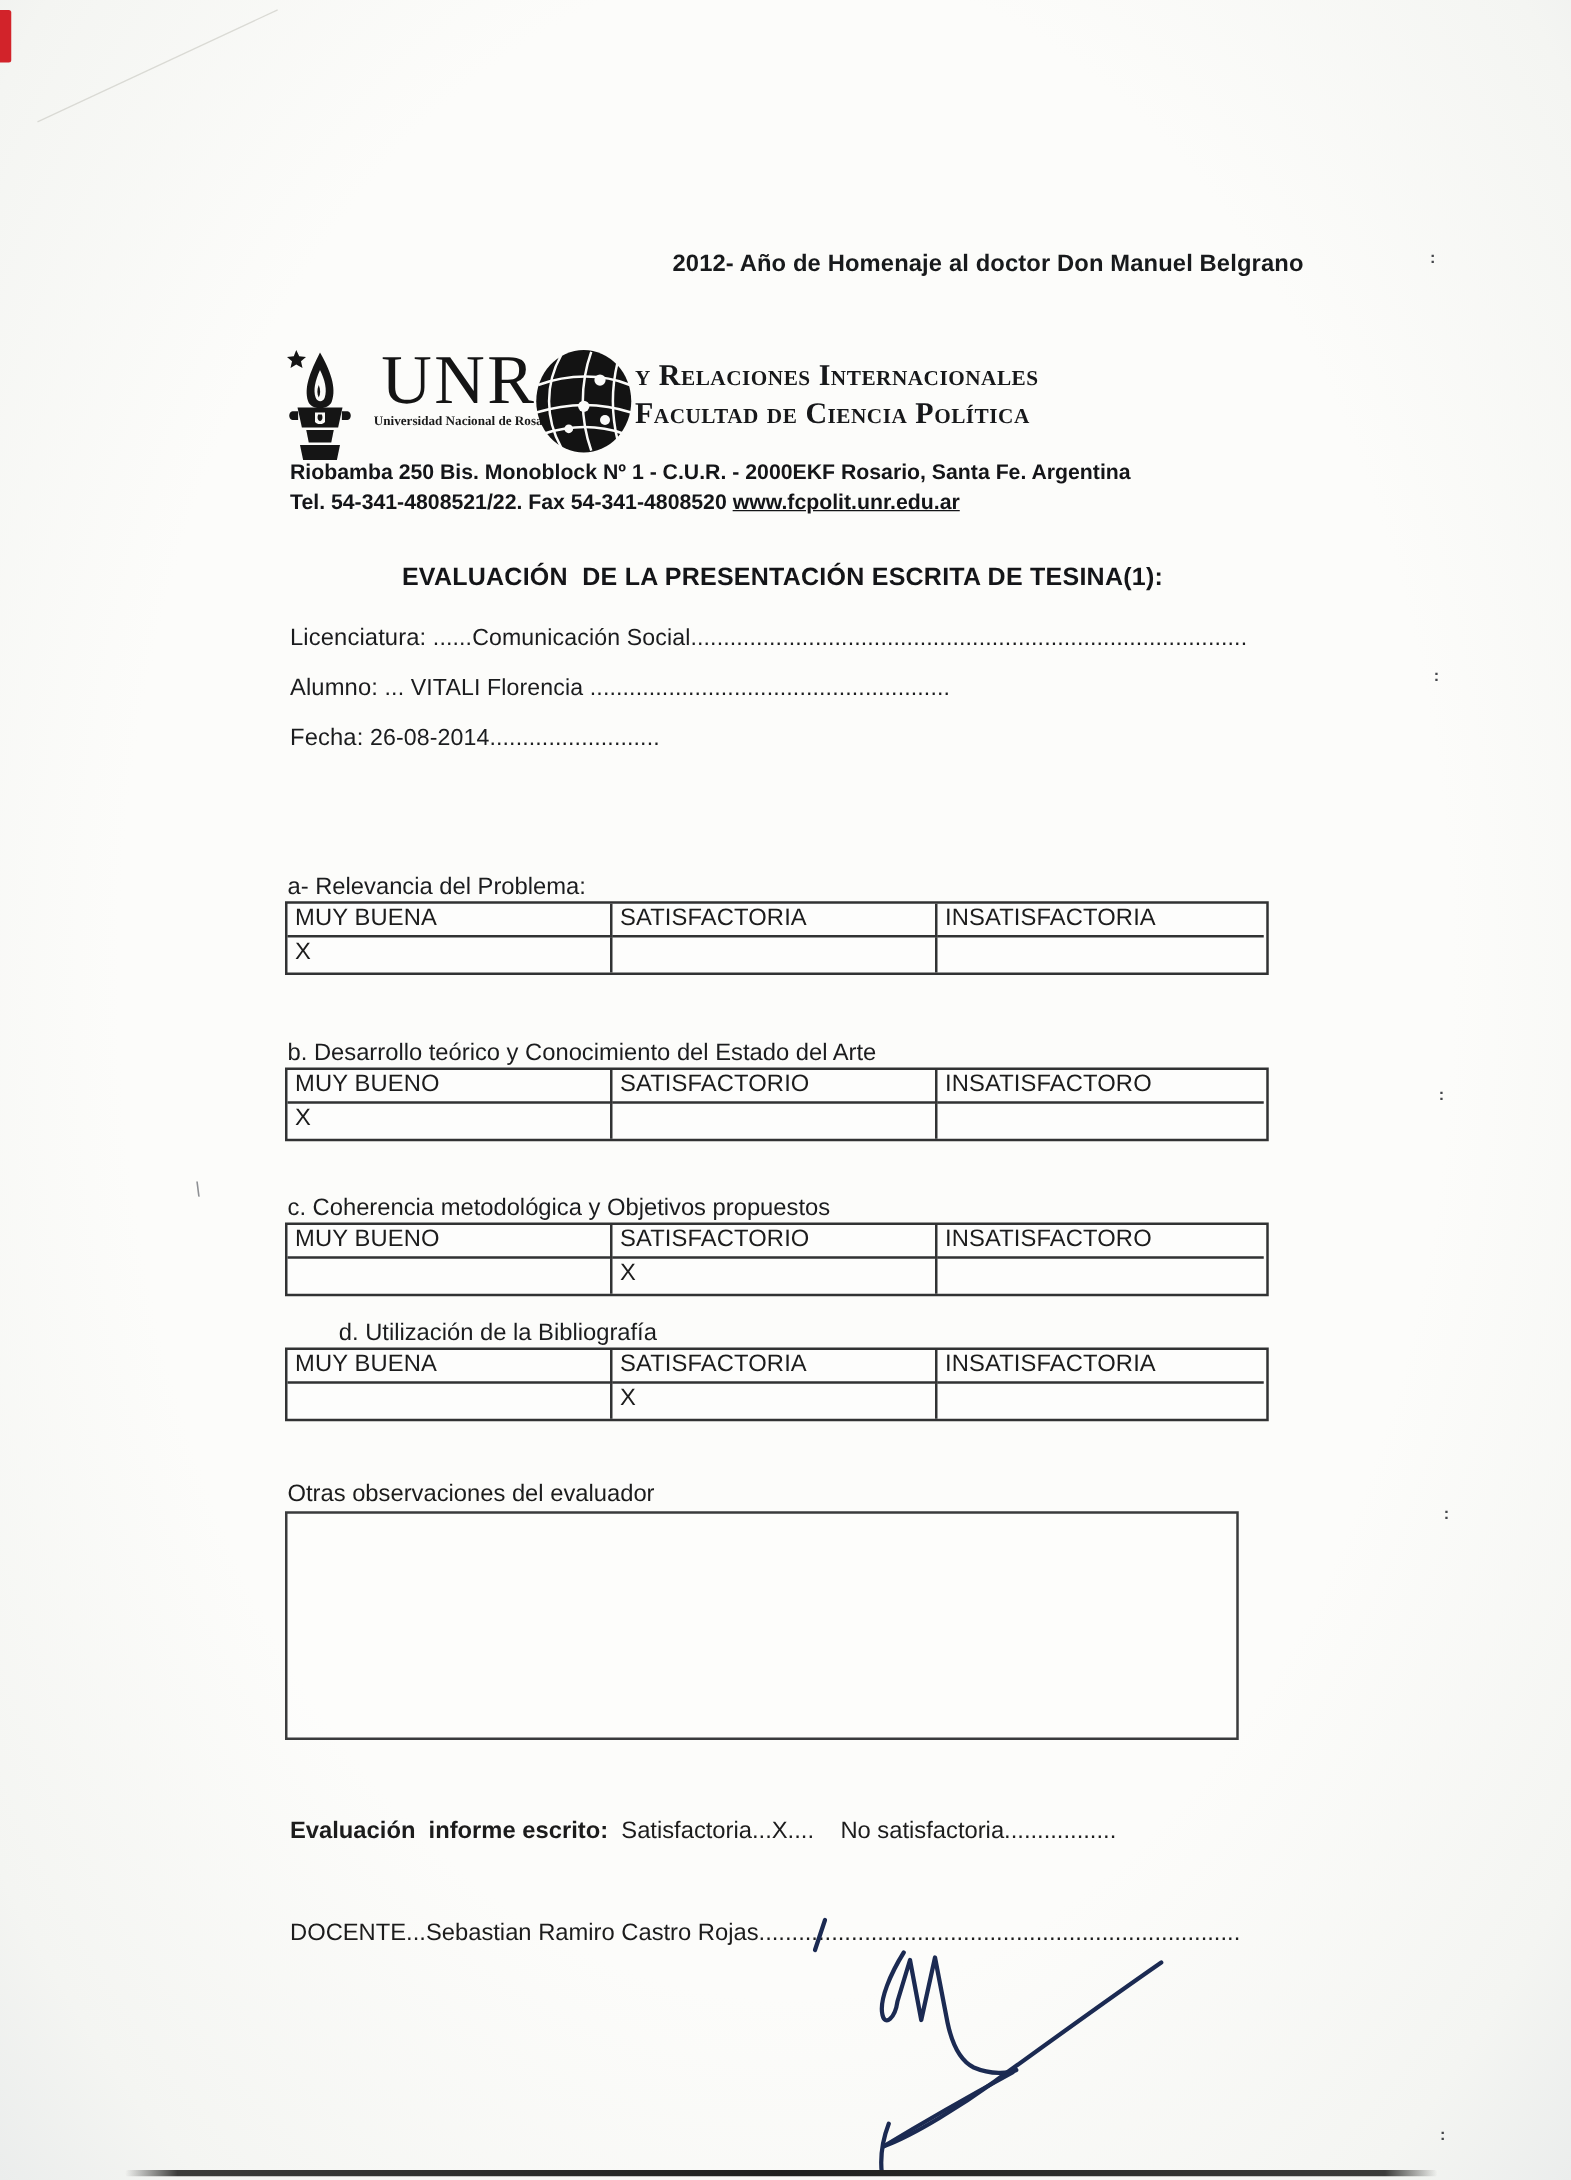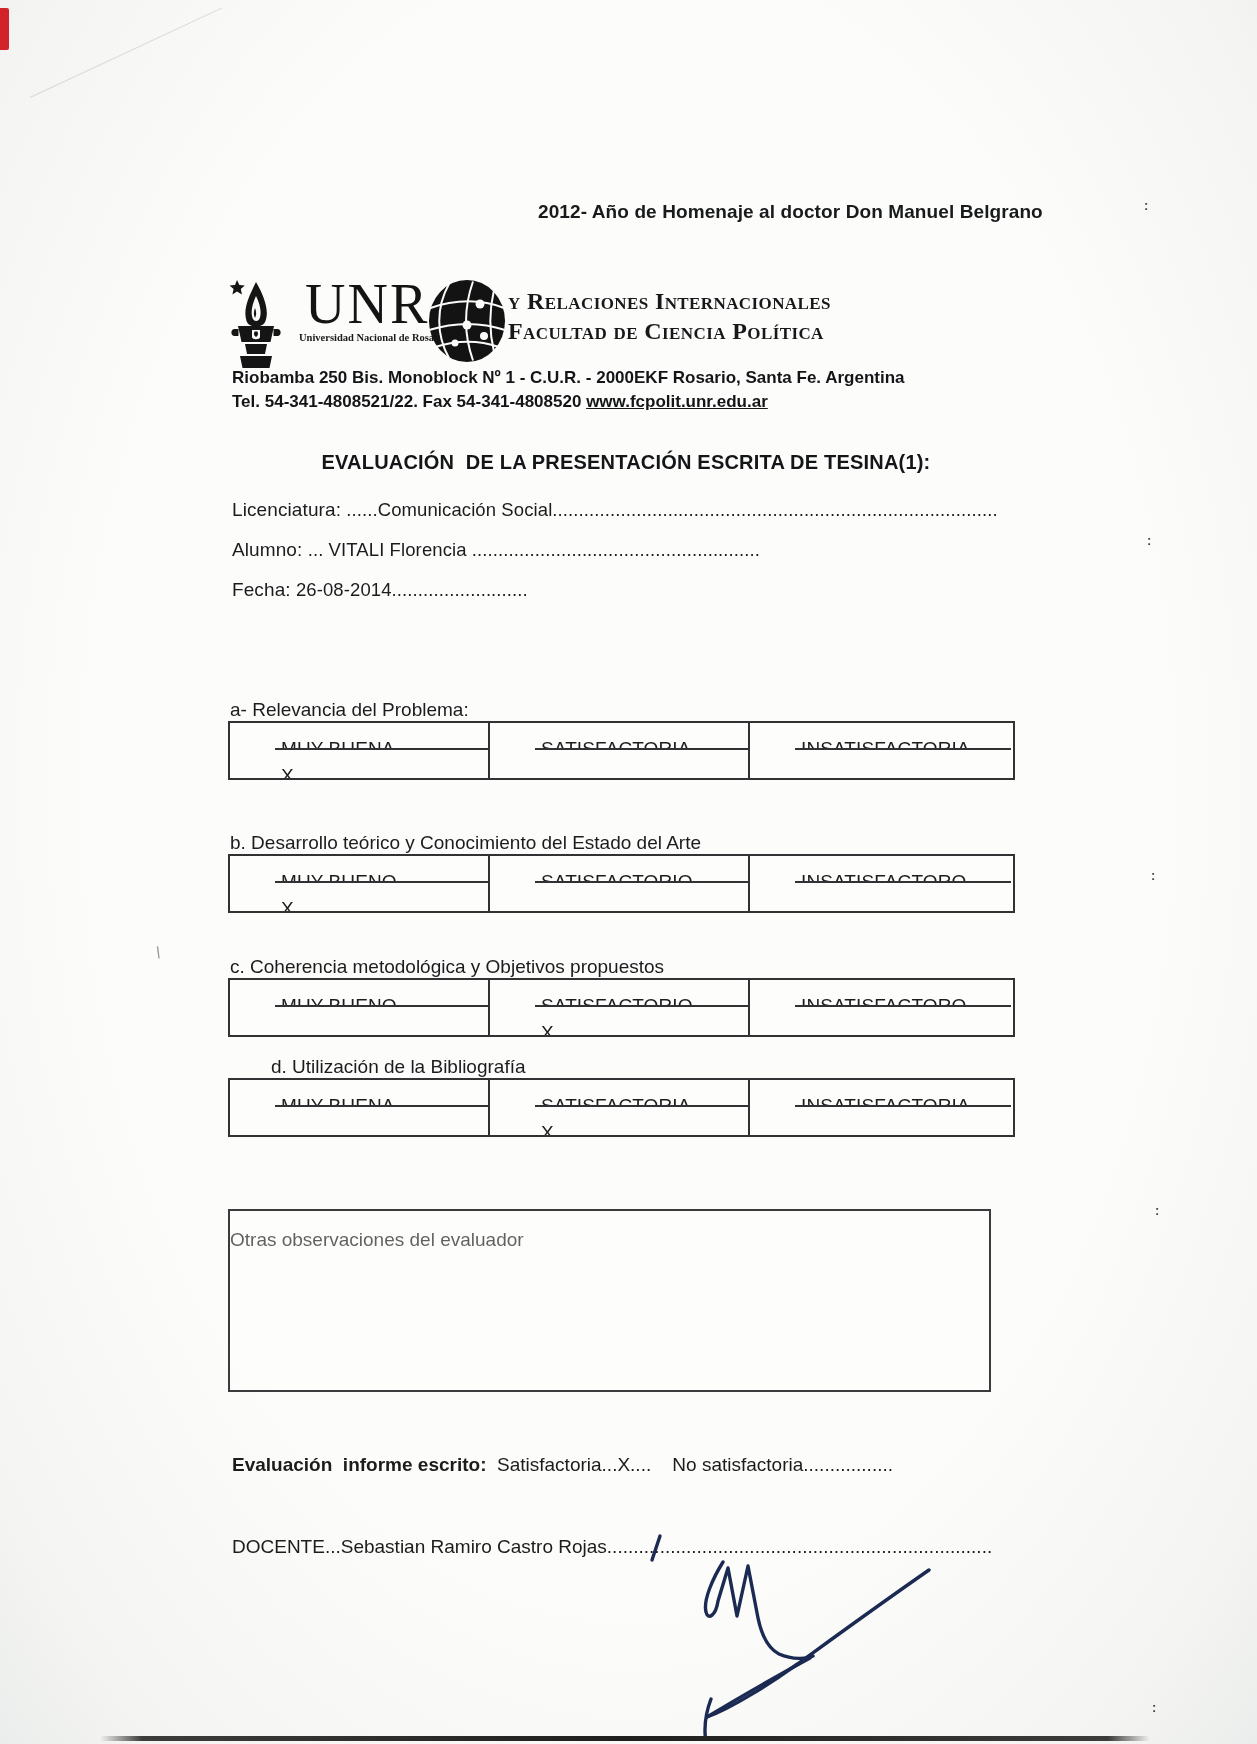--- a/index.html
+++ b/index.html
@@ -58,25 +58,25 @@
   .lab-a { left:230px; top:699px; }
   .lab-b { left:230px; top:832px; }
   .lab-c { left:230px; top:956px; }
   .lab-d { left:230px; top:1056px;margin-left:41px; }
 
   .eval-table { display:grid; grid-template-columns:260px 260px 261px; grid-template-rows:27px 28px; border:2px solid #313233; background:rgba(255,255,255,.35); width:787px; }
   .tab-a { left:228px; top:721px; }
   .tab-b { left:228px; top:854px; }
   .tab-c { left:228px; top:978px; }
   .tab-d { left:228px; top:1078px; }
-  .eval-cell { border-right:2px solid #313233; padding:15px 0 0 6px; font-size:19px; letter-spacing:.1px; overflow:hidden;margin-left:45px; }
+  .eval-cell { border-right:2px solid #313233; padding:1px 0 0 6px; font-size:19px; letter-spacing:.1px; overflow:hidden; }
   .eval-cell.last { border-right:none; }
   .eval-cell.head { border-bottom:2px solid #313233; }
 
-  .obs-label { left:230px; top:1185px; font-size:19px;margin-top:44px; }
+  .obs-label { left:230px; top:1185px; font-size:19px; }
   .obs-box { left:228px; top:1209px; width:763px; height:183px; border:2px solid #3a3b3c; background:rgba(255,255,255,.3); }
 
   .result-line { left:232px; top:1454px; font-size:19px; }
   .result-line .bold { font-weight:700; }
 
   .docente-line { left:232px; top:1536px; font-size:19px; }
 
   .signature { left:560px; top:1528px; }
 
   .noclick { cursor:default; }

